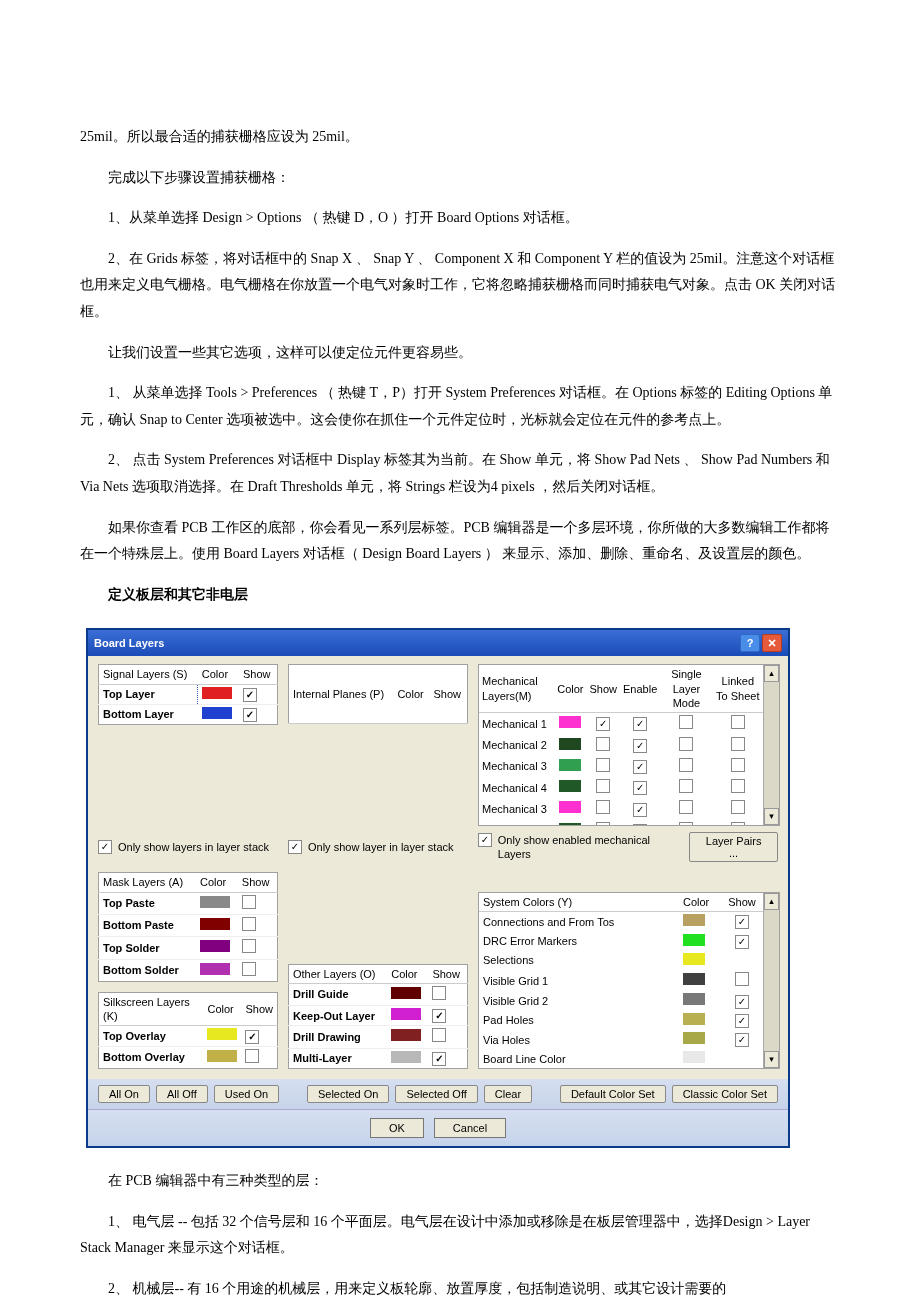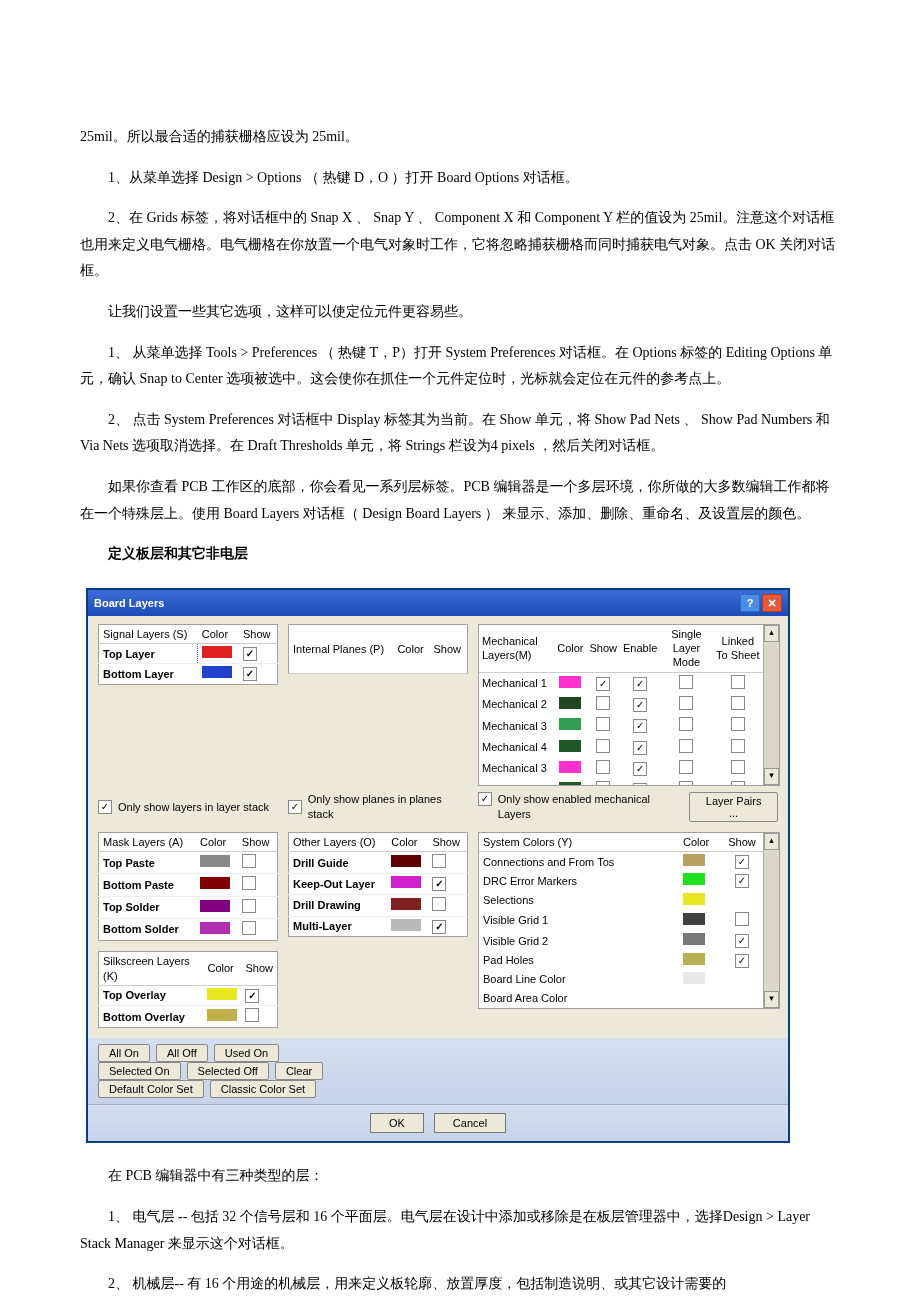--- a/index.html
+++ b/index.html
@@ -21,44 +21,45 @@
   .tbl { border:1px solid #a0a0a0; background:#fff; width:100%; font-size:11px; border-collapse:collapse; }
   .tbl th { font-weight:normal; text-align:left; padding:2px 4px; border-bottom:1px solid #ccc; background:#fff; }
   .tbl td { padding:2px 4px; border-top:1px solid #eee; vertical-align:middle;font-weight:bold; }
   .swatch { width:30px; height:12px; display:inline-block; }
   .sw-narrow { width:22px; }
   .chk { width:12px; height:12px; border:1px solid #888; background:#fff; display:inline-flex; align-items:center; justify-content:center; font-size:10px; line-height:1; }
   .chk.on::after { content:"✓"; color:#000; }
   .filter-row { display:flex; align-items:center; gap:6px; margin:6px 0 10px 0; font-size:11px; }
   .filter-row.right { justify-content:space-between; }
   .btn { background:#ece9d8; border:1px solid #888; border-radius:2px; padding:2px 10px; font-family:Tahoma,Arial,sans-serif; font-size:11px; cursor:pointer; }
-  .mid-grid { display:flex; gap:10px; }
+  .mid-grid { display:flex; gap:10px;align-items:flex-end; }
   .mech-scroll { position:relative; border:1px solid #a0a0a0; background:#fff; width:100%; height:160px; overflow:hidden; }
   .mech-tbl { width:calc(100% - 16px); font-size:11px; border-collapse:collapse; }
   .mech-tbl th { font-weight:normal; text-align:center; padding:2px 3px; border-bottom:1px solid #ccc; }
   .mech-tbl td { padding:2px 3px; text-align:center; }
   .mech-tbl td.nm { text-align:left; }
   .scrollbar { position:absolute; right:0; top:0; bottom:0; width:15px; background:#dcd8c8; border-left:1px solid #aaa; }
   .scroll-up,.scroll-down { height:15px; background:#ece9d8; border:1px solid #999; font-size:9px; display:flex; align-items:center; justify-content:center; }
   .scroll-down { position:absolute; bottom:0; left:0; right:0; }
   .sys-scroll { position:relative; border:1px solid #a0a0a0; background:#fff; width:100%; height:175px; overflow:hidden; }
   .sys-tbl { width:calc(100% - 16px); font-size:11px; border-collapse:collapse; }
   .sys-tbl th { font-weight:normal; text-align:left; padding:2px 4px; border-bottom:1px solid #ccc; }
   .sys-tbl td { padding:2px 4px; }
-  .btn-bar { background:linear-gradient(#d6dff0,#c5d3ea); padding:6px 10px; margin:0 -10px -10px -10px; display:flex; justify-content:space-between; align-items:flex-start;flex-direction:column; }
+  .btn-bar { background:linear-gradient(#d6dff0,#c5d3ea); padding:6px 10px; margin:0 -10px -10px -10px; display:flex; justify-content:space-between; align-items:flex-start; }
   .btn-bar-left,.btn-bar-mid,.btn-bar-right { display:flex; gap:6px; }
   .footer-bar { background:linear-gradient(#d6dff0,#c5d3ea); padding:8px 12px; display:flex; justify-content:center; gap:10px; border-top:1px solid #aac; margin-top:0; }
   .ok-btn,.cancel-btn { background:#ece9d8; border:1px solid #777; padding:3px 18px; font-family:Tahoma,Arial,sans-serif; font-size:11px; cursor:pointer; }
   .sel { border:1px dotted #4060c0; padding:0 1px; }
 </style>
 </head>
 <body>
 
 <div class="page">
   <p>25mil。所以最合适的捕获栅格应设为 25mil。</p>
+  <p class="indent">完成以下步骤设置捕获栅格：</p>
   <p class="indent">1、从菜单选择  Design &gt; Options  （ 热键 D，O ）打开  Board Options  对话框。</p>
   <p class="indent">2、在  Grids  标签，将对话框中的  Snap X  、  Snap Y  、  Component X  和  Component Y  栏的值设为 25mil。注意这个对话框也用来定义电气栅格。电气栅格在你放置一个电气对象时工作，它将忽略捕获栅格而同时捕获电气对象。点击  OK  关闭对话框。</p>
   <p class="indent">让我们设置一些其它选项，这样可以使定位元件更容易些。</p>
   <p class="indent">1、 从菜单选择  Tools &gt; Preferences  （ 热键 T，P）打开  System Preferences  对话框。在  Options  标签的  Editing Options  单元，确认 Snap to Center  选项被选中。这会使你在抓住一个元件定位时，光标就会定位在元件的参考点上。</p>
   <p class="indent">2、 点击  System Preferences  对话框中  Display  标签其为当前。在  Show  单元，将  Show Pad Nets  、  Show Pad Numbers  和  Via Nets  选项取消选择。在  Draft Thresholds  单元，将  Strings  栏设为4 pixels  ，然后关闭对话框。</p>
   <p class="indent">如果你查看 PCB 工作区的底部，你会看见一系列层标签。PCB 编辑器是一个多层环境，你所做的大多数编辑工作都将在一个特殊层上。使用 Board Layers 对话框（ Design Board Layers ） 来显示、添加、删除、重命名、及设置层的颜色。</p>
   <p class="indent"><strong class="bold">定义板层和其它非电层</strong></p>
 
   <div class="dialog-wrap">
     <div class="dialog">
@@ -86,21 +87,21 @@
                   </tr>
               <tr>
                     <td>Bottom Layer</td>
                     <td><span class="swatch" style="background:#2040d0"></span></td>
                     <td><span class="chk on"></span></td>
                   </tr>
             </tbody>
               </table>
           </div>
           <div class="col2">
-            <table class="tbl" style="height:50px">
+            <table class="tbl" style="height:60px">
               <tbody>
                   <tr>
                     <th>Internal Planes (P)</th>
                     <th>Color</th>
                     <th>Show</th>
                   </tr>
             </tbody>
               </table>
           </div>
           <div class="col3">
@@ -174,21 +175,21 @@
           </div>
         </div>
 
         <div style="display:flex;gap:10px">
           <div class="filter-row" style="width:180px">
               <span class="chk on"></span>
               <span>Only show layers in layer stack</span>
             </div>
           <div class="filter-row" style="width:180px">
               <span class="chk on"></span>
-              <span>Only show planes in planes stack</span>
+              <span>Only show layer in layer stack</span>
             </div>
           <div class="filter-row right" style="flex:1">
             <div style="display:flex;gap:6px;align-items:flex-start">
                 <span class="chk on"></span>
                 <span>Only show enabled mechanical Layers</span>
               </div>
             <button class="btn">Layer Pairs ...</button>
           </div>
         </div>
 
@@ -308,20 +309,25 @@
                       <td>Visible Grid 2</td>
                       <td><span class="swatch sw-narrow" style="background:#787878"></span></td>
                       <td style="text-align:center"><span class="chk on"></span></td>
                     </tr>
                 <tr>
                       <td>Pad Holes</td>
                       <td><span class="swatch sw-narrow" style="background:#b8b050"></span></td>
                       <td style="text-align:center"><span class="chk on"></span></td>
                     </tr>
                 <tr>
+                      <td>Via Holes</td>
+                      <td><span class="swatch sw-narrow" style="background:#a8a848"></span></td>
+                      <td style="text-align:center"><span class="chk on"></span></td>
+                    </tr>
+                <tr>
                       <td>Board Line Color</td>
                       <td><span class="swatch sw-narrow" style="background:#e8e8e8"></span></td>
                       <td></td>
                     </tr>
                 <tr>
                       <td>Board Area Color</td>
                       <td></td>
                       <td></td>
                     </tr>
 

